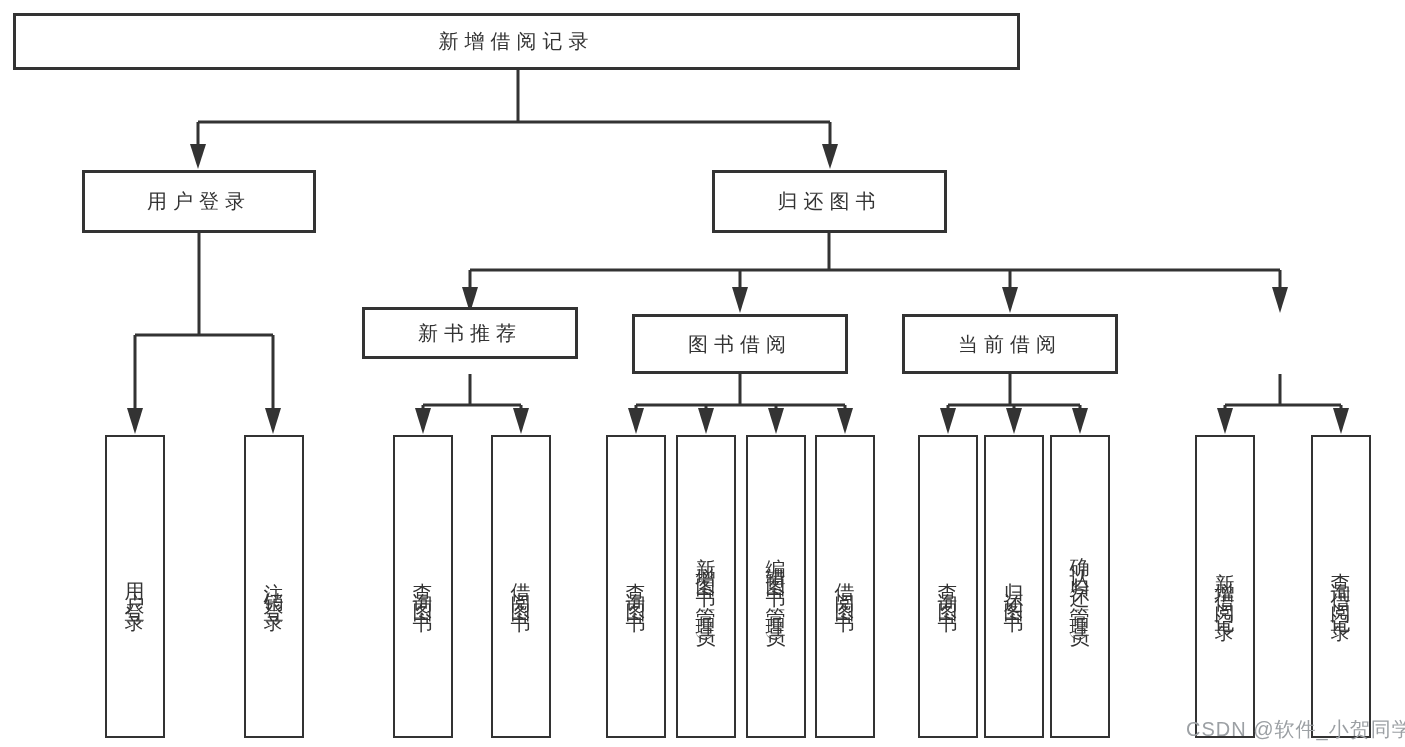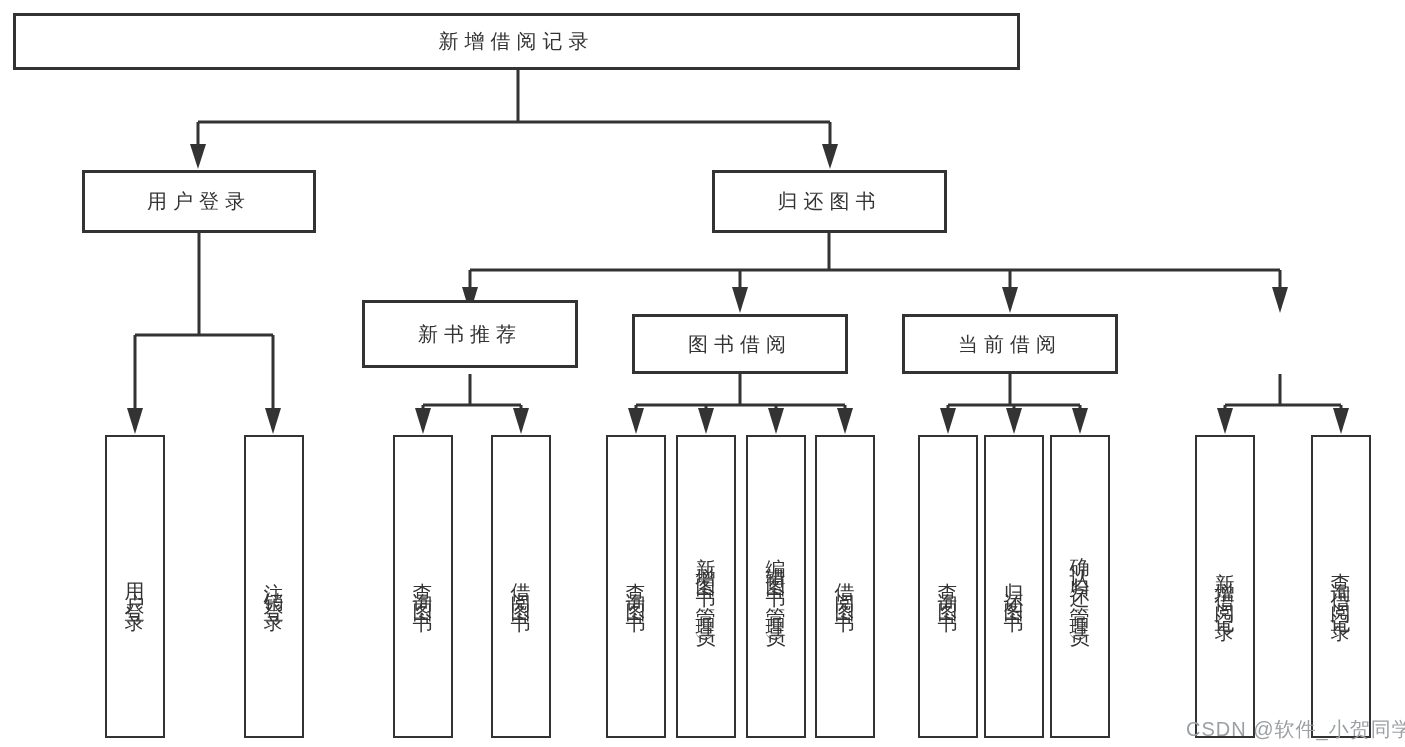--- a/index.html
+++ b/index.html
@@ -97,21 +97,21 @@
     <span>新增借阅记录</span>
   </div>
 
   <div class="box hbox" style="left:82px;top:170px;width:234px;height:63px">
     <span>用户登录</span>
   </div>
   <div class="box hbox" style="left:712px;top:170px;width:235px;height:63px">
     <span>归还图书</span>
   </div>
 
-  <div class="box hbox" style="left:362px;top:300px;width:216px;height:68px">
+  <div class="box hbox" style="left:362px;top:307px;width:216px;height:52px">
     <span>新书推荐</span>
   </div>
   <div class="box hbox" style="left:902px;top:314px;width:216px;height:60px">
     <span>当前借阅</span>
   </div>
   <div class="box hbox" style="left:632px;top:314px;width:216px;height:60px">
     <span>图书借阅</span>
   </div>
 
   <div class="box leaf" style="left:105px;top:435px;width:60px;height:303px">

